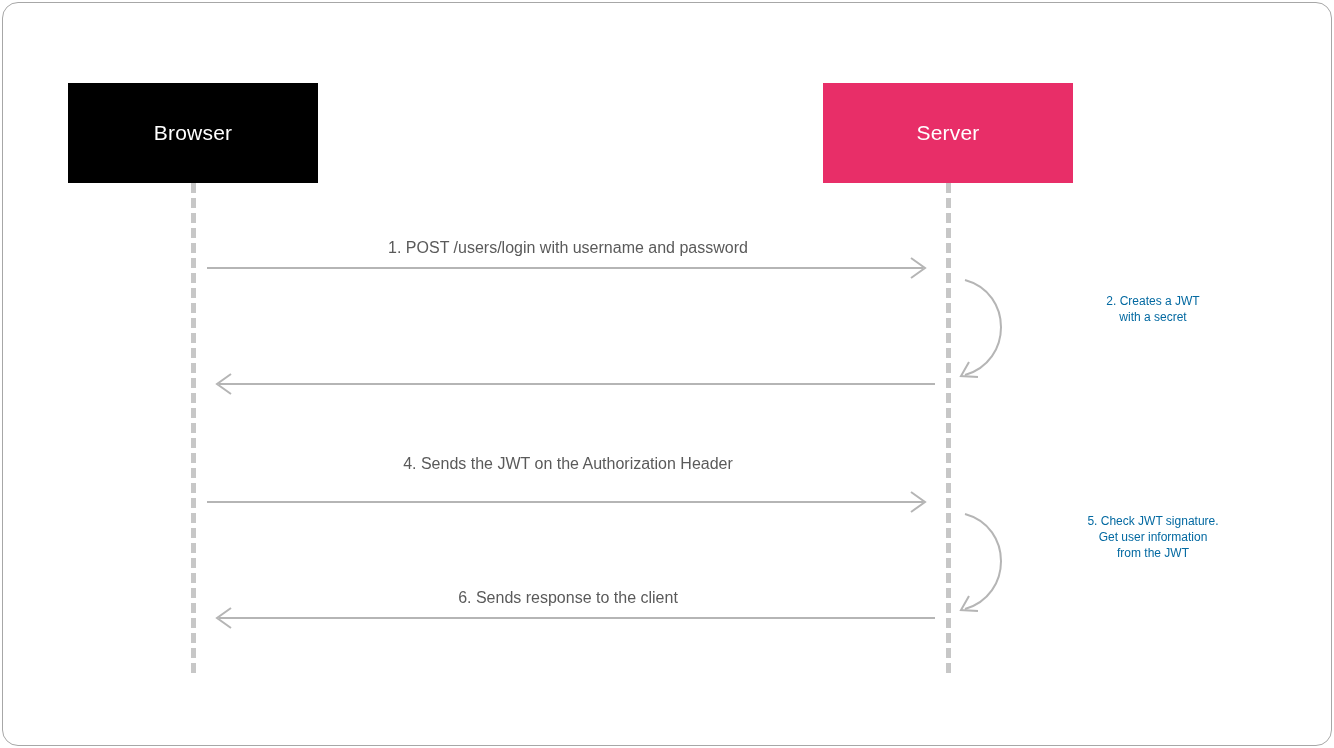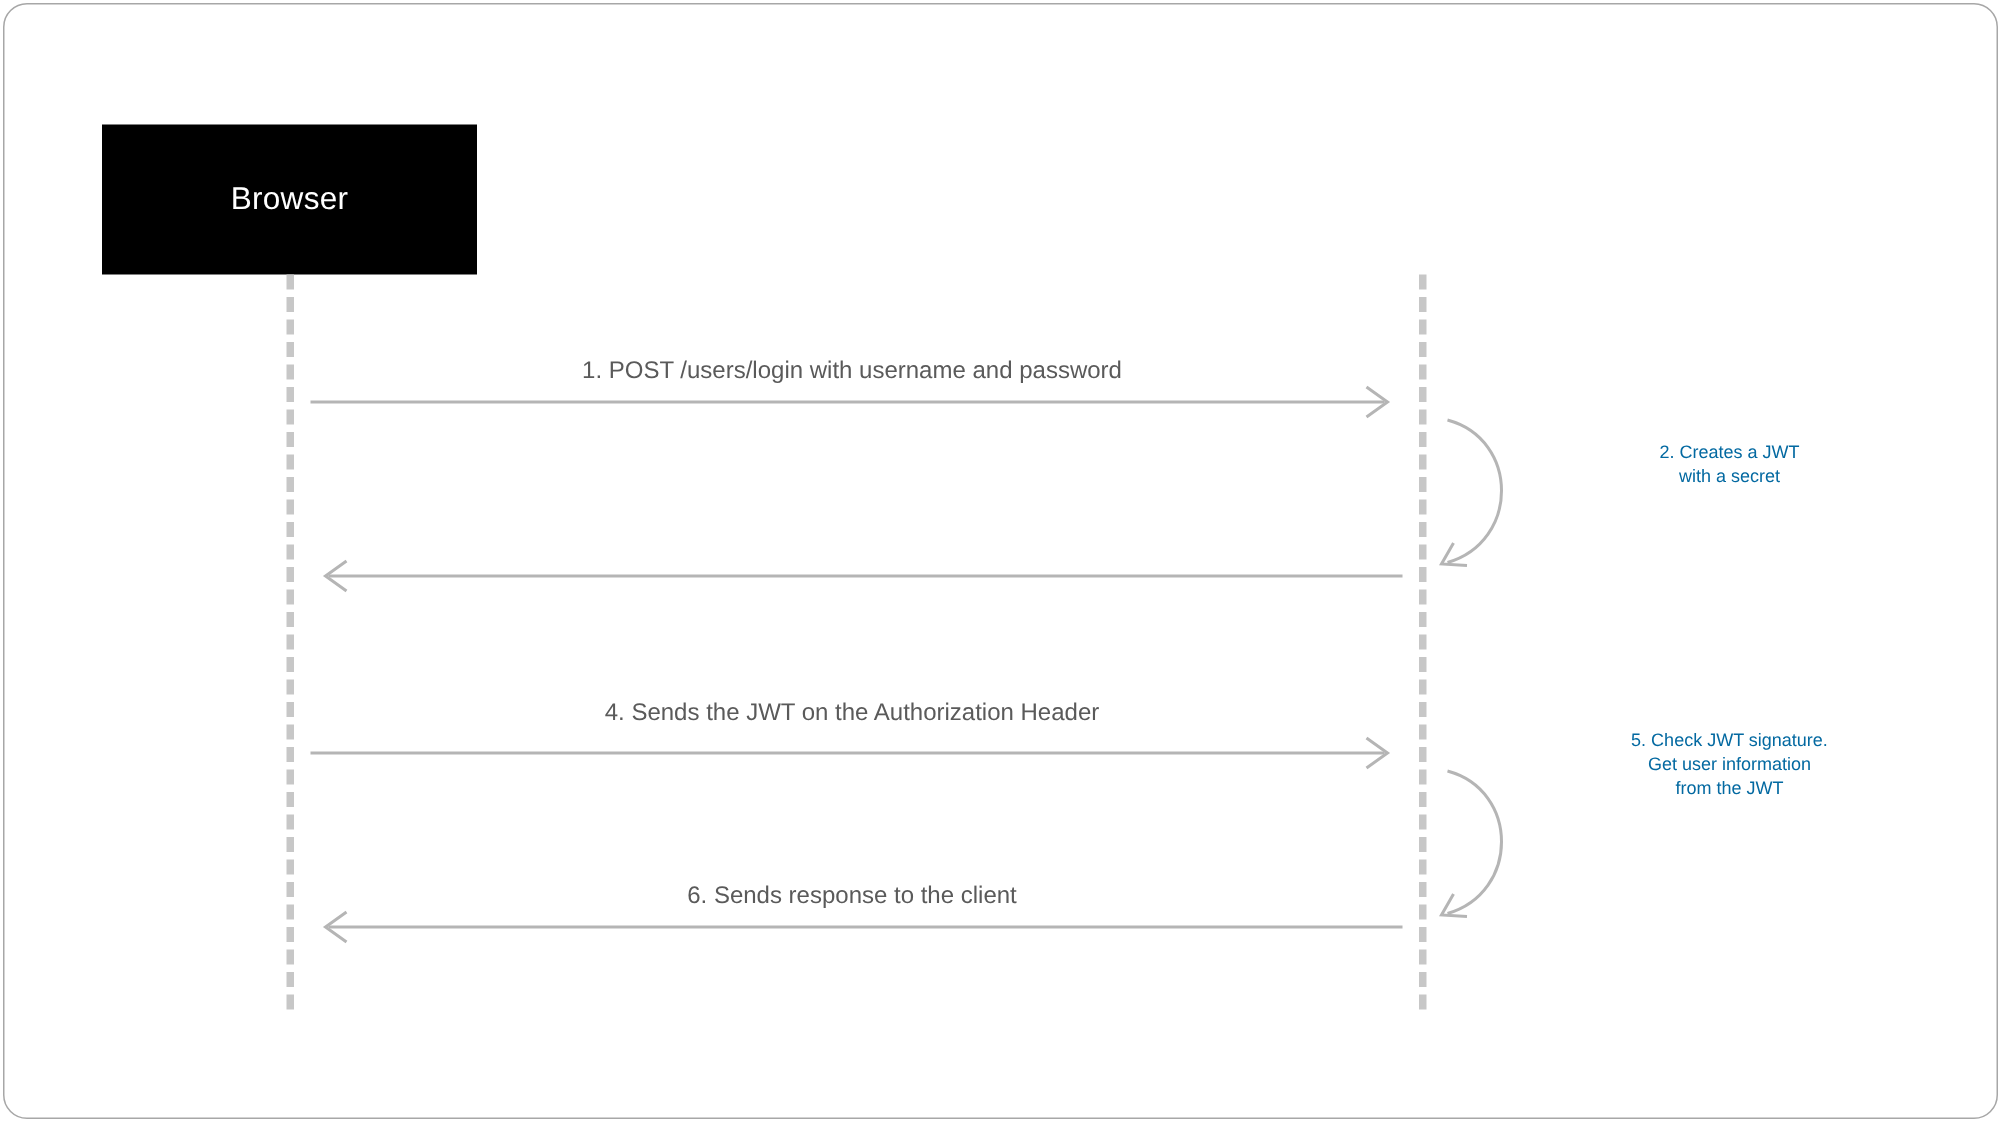--- a/index.html
+++ b/index.html
@@ -90,30 +90,33 @@
   }
 </style>
 </head>
 <body>
 
 <div class="frame">
 
   <div class="participant browser-box">
     <span>Browser</span>
   </div>
+  <div class="participant server-box">
+    <span>Server</span>
+  </div>
 
   <div class="lifeline lifeline-browser"></div>
   <div class="lifeline lifeline-server"></div>
 
   <div class="msg-label" style="top:236px">1. POST /users/login with username and password</div>
-  <div class="msg-label" style="top:464px">4. Sends the JWT on the Authorization Header</div>
+  <div class="msg-label" style="top:452px">4. Sends the JWT on the Authorization Header</div>
   <div class="msg-label" style="top:586px">6. Sends response to the client</div>
 
   <div class="self-label" style="top:290px">2. Creates a JWT<br>with a secret</div>
-  <div class="self-label" style="top:482px">5. Check JWT signature.<br>Get user information<br>from the JWT</div>
+  <div class="self-label" style="top:510px">5. Check JWT signature.<br>Get user information<br>from the JWT</div>
 
   <svg class="overlay" viewBox="0 0 1330 744">
 
     <g>
       <line class="arrow-line" x1="204" y1="265" x2="920" y2="265"></line>
       <polyline class="arrow-head" points="908,255 922,265 908,275"></polyline>
     </g>
 
     <g>
       <line class="arrow-line" x1="932" y1="381" x2="216" y2="381"></line>

